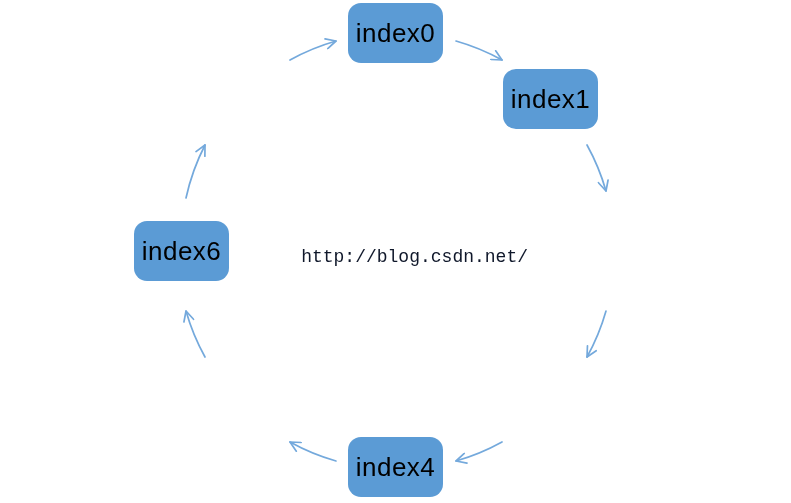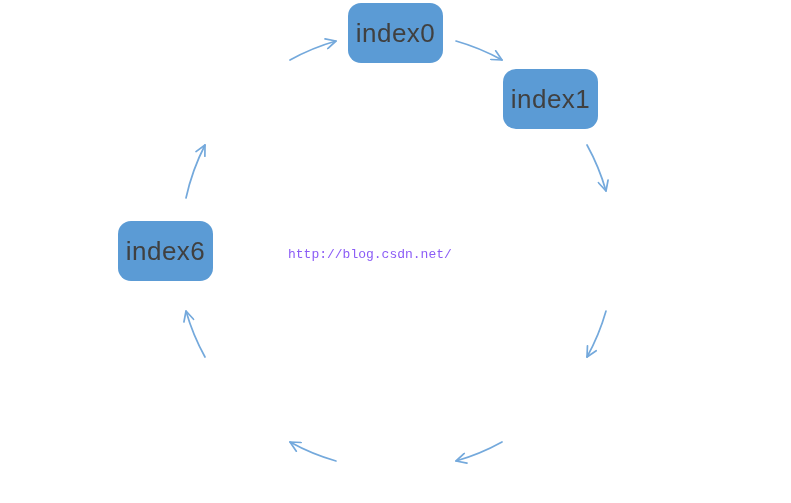--- a/index.html
+++ b/index.html
@@ -33,36 +33,36 @@
     position: absolute;
     width: 95px;
     height: 60px;
     background: #5b9bd5;
     border-radius: 13px;
     display: flex;
     align-items: center;
     justify-content: center;
   }
   .node-label {
-    color: #404040;
+    color: #000000;
     font-size: 26px;
     font-weight: 400;
     letter-spacing: 0.5px;
     line-height: 1;
   }
   .watermark {
     position: absolute;
     left: 288px;
     top: 247px;
     width: 240px;
-    text-align: left;
+    text-align: right;
     font-family: "Liberation Mono", monospace;
-    font-size: 13px;
+    font-size: 18px;
     letter-spacing: 0px;
-    color: #8b5cf6;
+    color: #0f172a;
     user-select: none;
   }
 </style>
 </head>
 <body>
 
 <div class="stage">
 
   <svg class="arrow-layer" width="791" height="503" viewBox="0 0 791 503" xmlns="http://www.w3.org/2000/svg">
     <defs>
@@ -79,19 +79,22 @@
     <path class="arrow-path" d="M 186 198 A 218 218 0 0 1 205 145" marker-end="url(#ah)"></path>
     <path class="arrow-path" d="M 290 60 A 218 218 0 0 1 336 41" marker-end="url(#ah)"></path>
   </svg>
 
   <div class="node" style="left:348px;top:3px">
     <span class="node-label">index0</span>
   </div>
   <div class="node" style="left:503px;top:69px">
     <span class="node-label">index1</span>
   </div>
-  <div class="node" style="left:118px;top:221px">
+  <div class="node" style="left:348px;top:437px">
+    <span class="node-label">index4</span>
+  </div>
+  <div class="node" style="left:134px;top:221px">
     <span class="node-label">index6</span>
   </div>
 
   <div class="watermark">http://blog.csdn.net/</div>
 
 </div>
 
 </body></html>

